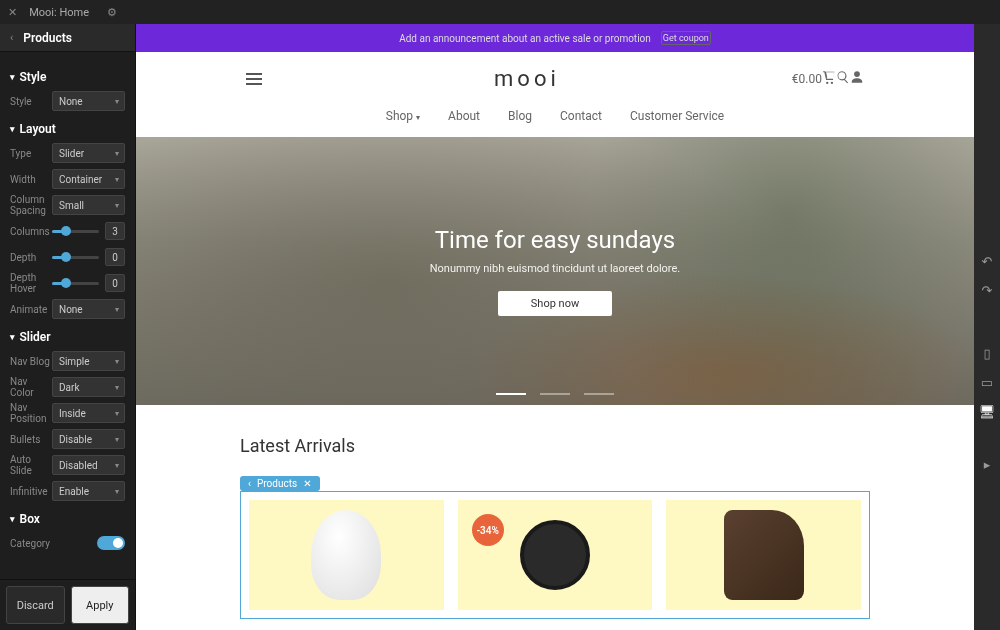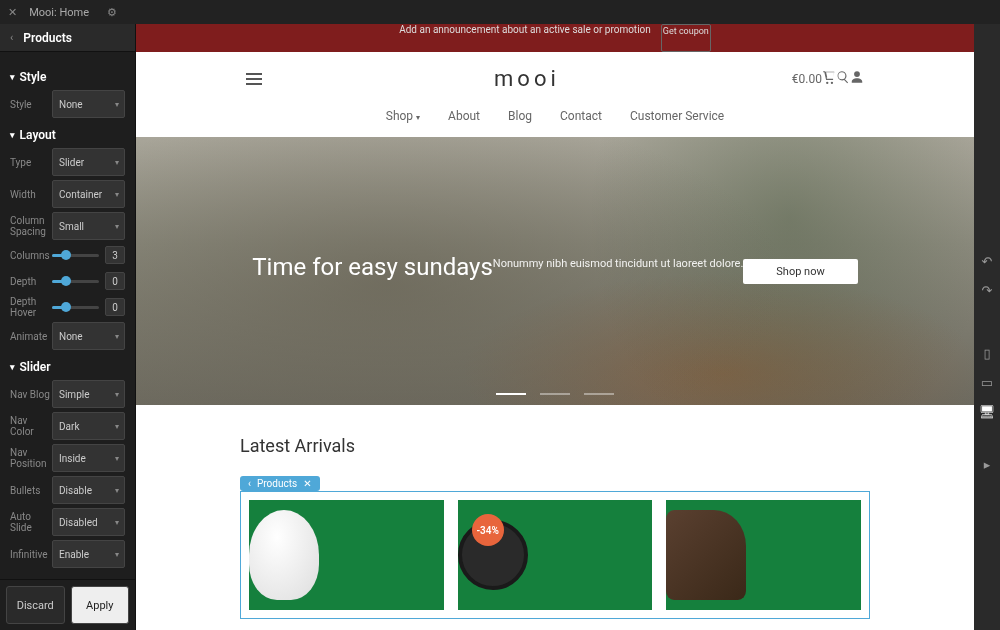--- a/index.html
+++ b/index.html
@@ -10,64 +10,64 @@
 .main{display:flex;height:606px}
 .sidebar{width:136px;background:#1e1e1e;color:#ccc;font-size:11px;border-right:1px solid #111;display:flex;flex-direction:column}
 .sidebar-header{height:28px;display:flex;align-items:center;padding:0 10px;background:#2a2a2a;border-bottom:1px solid #111}
 .sidebar-header .back{margin-right:10px;color:#888;cursor:pointer}
 .sidebar-header .title{font-weight:600;color:#fff;font-size:12px}
 .panel{flex:1;overflow-y:auto;padding:8px 10px 0 10px}
 .section-h{display:flex;align-items:center;gap:5px;font-weight:600;color:#fff;font-size:12px;margin:10px 0 6px;cursor:pointer}
 .section-h .caret{font-size:9px}
 .row{display:flex;align-items:center;justify-content:space-between;margin:4px 0;min-height:22px}
 .row .lbl{color:#888;font-size:10px;line-height:1.1;flex:0 0 42px}
-.select{flex:1;max-width:80px;height:28px;background:#333;border:1px solid #444;color:#ccc;font-size:10px;padding:0 16px 0 6px;border-radius:2px;position:relative;display:flex;align-items:center;cursor:pointer}
+.select{flex:1;max-width:80px;height:20px;background:#333;border:1px solid #444;color:#ccc;font-size:10px;padding:0 16px 0 6px;border-radius:2px;position:relative;display:flex;align-items:center;cursor:pointer}
 .select::after{content:"▾";position:absolute;right:5px;font-size:8px;color:#888}
 .slider-row{display:flex;align-items:center;gap:6px;flex:1;max-width:80px}
 .slider-track{flex:1;height:3px;background:#444;border-radius:2px;position:relative}
 .slider-fill{position:absolute;height:100%;background:#4fa8d8;border-radius:2px}
 .slider-thumb{position:absolute;width:10px;height:10px;background:#4fa8d8;border-radius:50%;top:-3.5px;transform:translateX(-50%)}
 .slider-val{width:20px;height:18px;background:#333;border:1px solid #444;color:#ccc;font-size:10px;display:flex;align-items:center;justify-content:center;border-radius:2px}
 .toggle{width:28px;height:14px;background:#4fa8d8;border-radius:7px;position:relative;cursor:pointer}
 .toggle::after{content:"";position:absolute;width:10px;height:10px;background:#fff;border-radius:50%;top:2px;right:2px}
 .sidebar-footer{display:flex;gap:6px;padding:6px;border-top:1px solid #111;background:#1e1e1e}
 .btn{flex:1;height:38px;border-radius:3px;font-size:11px;cursor:pointer;border:1px solid #444;display:flex;align-items:center;justify-content:center}
 .btn.discard{background:#2a2a2a;color:#ccc}
 .btn.apply{background:#eee;color:#222}
 .viewport{flex:1;background:#2a2a2a;position:relative;overflow:hidden}
 .page{position:absolute;left:0;top:0;width:838px;height:630px;background:#fff;overflow-y:auto}
 .scrollbar{position:absolute;right:0;top:0;width:10px;height:100%;background:#3a3a3a}
 .scrollbar-thumb{position:absolute;width:8px;left:1px;top:2px;height:160px;background:#888;border-radius:4px}
 .toolbar-r{position:absolute;right:0;top:0;width:26px;height:100%;background:#2a2a2a;display:flex;flex-direction:column;align-items:center;padding-top:230px;gap:14px;color:#999}
 .toolbar-r div{cursor:pointer;font-size:13px}
 .toolbar-r .active{color:#fff}
-.announce{height:28px;background:#7f1d1d;color:#ddd;font-size:10px;display:flex;justify-content:center;gap:10px}
+.announce{height:28px;background:#6d28d9;color:#ddd;font-size:10px;display:flex;align-items:center;justify-content:center;gap:10px}
 .announce .coupon{border:1px solid #666;padding:1px 1px;border-radius:2px;font-size:9px;cursor:pointer}
 .site-header{padding:14px 110px 8px;display:flex;align-items:center;justify-content:space-between;background:#fff}
 .hamburger{display:flex;flex-direction:column;gap:3px;cursor:pointer}
 .hamburger span{width:16px;height:2px;background:#555}
 .logo{font-size:22px;letter-spacing:4px;color:#333}
 .head-right{display:flex;align-items:center;color:#666;font-size:12px}
 .head-right svg{width:14px;height:14px;fill:#666}
 .nav{display:flex;justify-content:center;gap:28px;padding:10px 0 14px;font-size:12px;color:#666}
 .nav a{cursor:pointer}
-.hero{height:268px;background:linear-gradient(180deg,#a8a599 0%,#8b8a7d 40%,#6d6a5f 100%);position:relative;display:flex;align-items:center;justify-content:center;color:#fff;overflow:hidden}
+.hero{height:268px;background:linear-gradient(180deg,#a8a599 0%,#8b8a7d 40%,#6d6a5f 100%);position:relative;display:flex;flex-direction:column;align-items:center;justify-content:center;color:#fff;overflow:hidden}
 .hero::before{content:"";position:absolute;inset:0;background:radial-gradient(ellipse 400px 180px at 30% 55%,rgba(100,95,80,.6),transparent),radial-gradient(ellipse 200px 250px at 78% 30%,rgba(60,80,50,.35),transparent),radial-gradient(ellipse 260px 100px at 70% 88%,rgba(140,90,50,.55),transparent)}
 .hero h2{font-size:24px;font-weight:400;z-index:1;margin-bottom:8px}
 .hero p{font-size:11px;z-index:1;opacity:.9;margin-bottom:16px}
 .hero .cta{background:#fff;color:#333;padding:6px 33px;font-size:11px;border-radius:2px;z-index:1;cursor:pointer}
 .hero-dots{position:absolute;bottom:10px;display:flex;gap:14px;z-index:1}
 .hero-dots span{width:30px;height:2px;background:rgba(255,255,255,.4)}
 .hero-dots span.on{background:#fff}
 .latest{padding:30px 104px 10px}
 .latest h3{font-size:18px;font-weight:400;color:#333;margin-bottom:16px}
 .prod-tag{display:inline-flex;align-items:center;background:#4fa8d8;color:#fff;font-size:10px;padding:2px 8px;border-radius:3px;gap:6px;margin-bottom:-1px;position:relative;z-index:2}
 .prod-tag .x{cursor:pointer}
 .grid{display:flex;gap:14px;border:1px solid #4fa8d8;padding:8px}
-.card{flex:1;height:110px;background:#15803d;position:relative;display:flex;align-items:center;justify-content:flex-start;overflow:hidden}
+.card{flex:1;height:110px;background:#fef9c3;position:relative;display:flex;align-items:center;justify-content:center;overflow:hidden}
 .badge{position:absolute;top:14px;left:14px;width:32px;height:32px;background:#e8653c;color:#fff;border-radius:50%;display:flex;align-items:center;justify-content:center;font-size:10px;font-weight:600}
 .shape1{width:70px;height:90px;background:radial-gradient(ellipse at 40% 30%,#fff,#ddd);border-radius:50% 50% 40% 40%}
 .shape2{width:70px;height:70px;background:#2a2a2a;border-radius:50%;border:4px solid #1a1a1a}
 .shape3{width:80px;height:90px;background:linear-gradient(135deg,#5a4030,#3a2818);border-radius:10% 40% 10% 10%}
 </style>
 </head>
 <body>
 
 <div class="topbar">
   <span class="close">✕</span>

